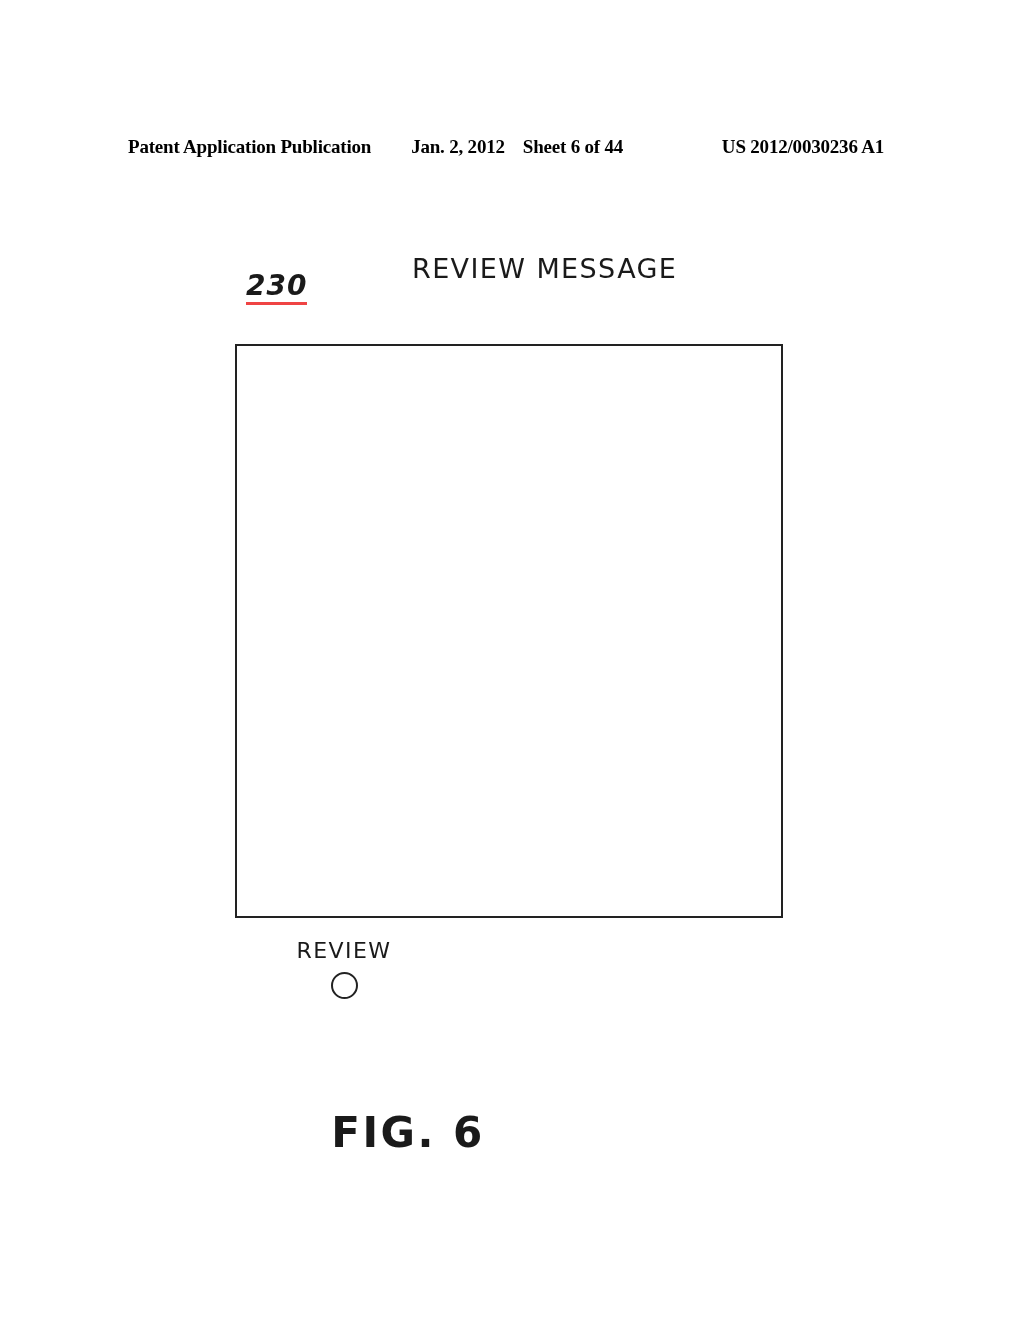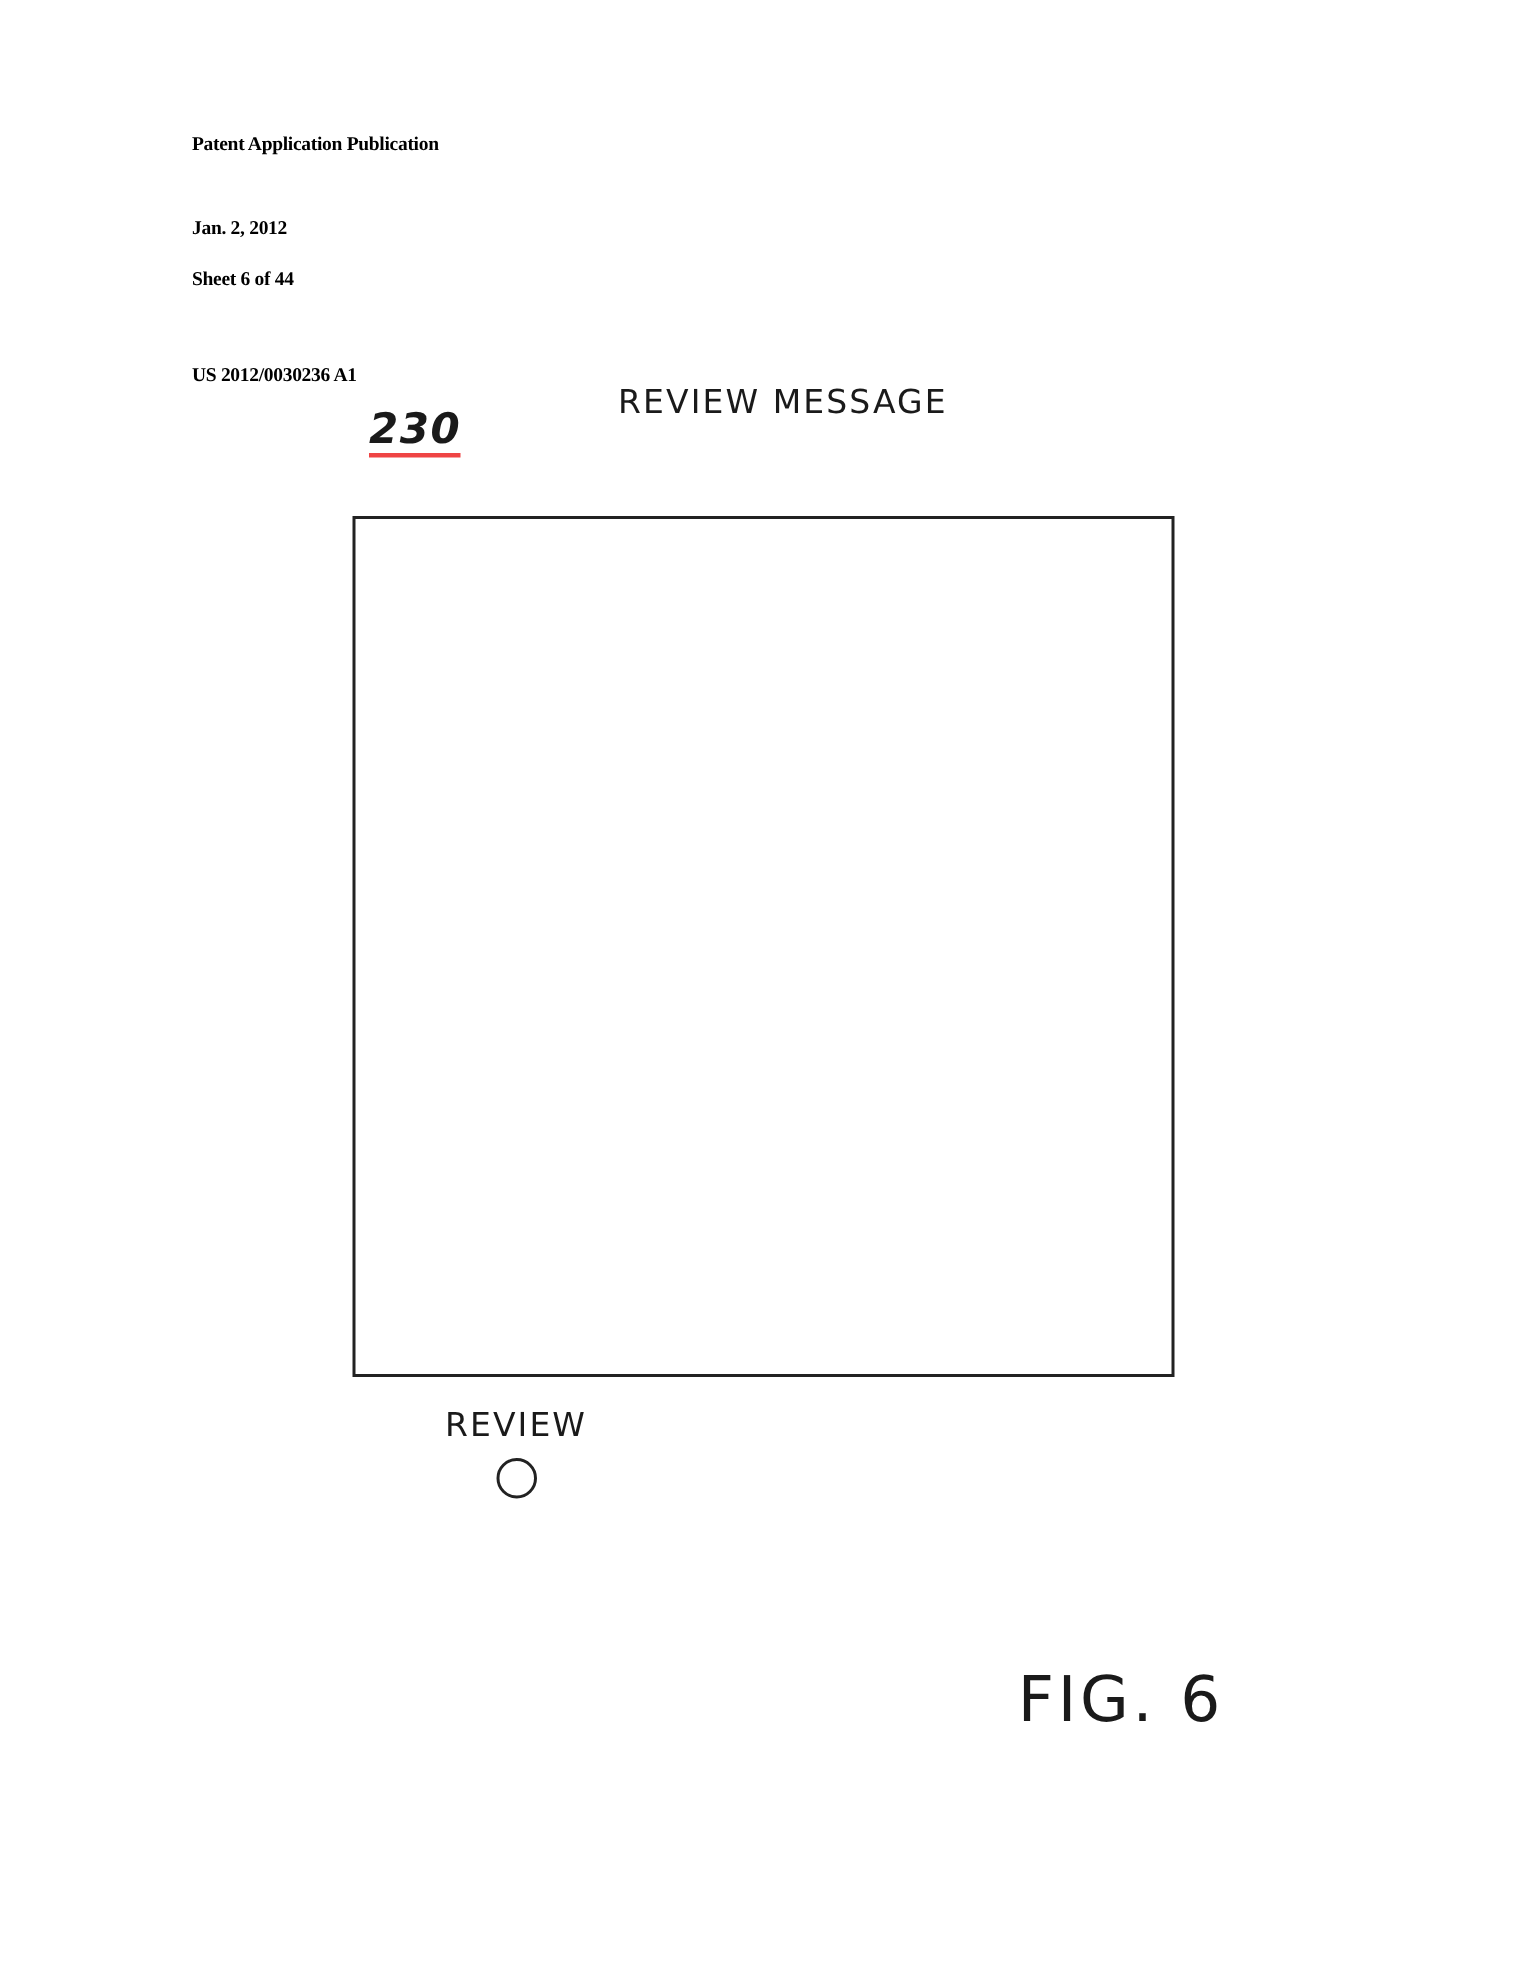--- a/index.html
+++ b/index.html
@@ -20,24 +20,23 @@
   .pub-header {
     position: absolute;
     top: 88px;
     left: 128px;
     width: 756px;
     height: 26px;
     display: flex;
     align-items: baseline;
     font-family: "Liberation Serif", serif;
     font-weight: bold;
-    font-size: 13px;
+    font-size: 19px;
     letter-spacing: -0.2px;
     white-space: nowrap;
-    flex-direction: column;
   }
   .hdr-title { flex: 0 0 auto; }
   .hdr-gap-a { flex: 0 0 40px; }
   .hdr-date  { flex: 0 0 auto; }
   .hdr-gap-b { flex: 0 0 18px; }
   .hdr-sheet { flex: 0 0 auto; }
   .hdr-gap-c { flex: 1 1 auto; }
   .hdr-docnum { flex: 0 0 auto; margin-top: 48px; }
 
   
@@ -72,21 +71,21 @@
     line-height: 1.12;
   }
 
   
   .panel-title {
     position: absolute;
     left: 412px;
     top: 253px;
     width: 200px;
     text-align: center;
-    font-size: 22px;
+    font-size: 27px;
     line-height: 31px;
     letter-spacing: 1.4px;
   }
   .panel-title-line { display: block; white-space: nowrap; }
 
   
   .editor-panel {
     position: absolute;
     left: 235px;
     top: 344px;
@@ -129,24 +128,24 @@
     background: #ffffff;
     box-sizing: border-box;
   }
 
   
   .fig-caption {
     position: absolute;
     left: 0;
     top: 1108px;
     width: 816px;
-    text-align: right;
+    text-align: center;
     font-size: 42px;
     letter-spacing: 2.5px;
-    font-weight: 400;
+    font-weight: 700;
   }
 </style>
 </head>
 <body>
 
 <div class="pub-header">
   <span class="hdr-title">Patent Application Publication</span>
   <span class="hdr-gap-a"></span>
   <span class="hdr-date">Jan. 2, 2012</span>
   <span class="hdr-gap-b"></span>

